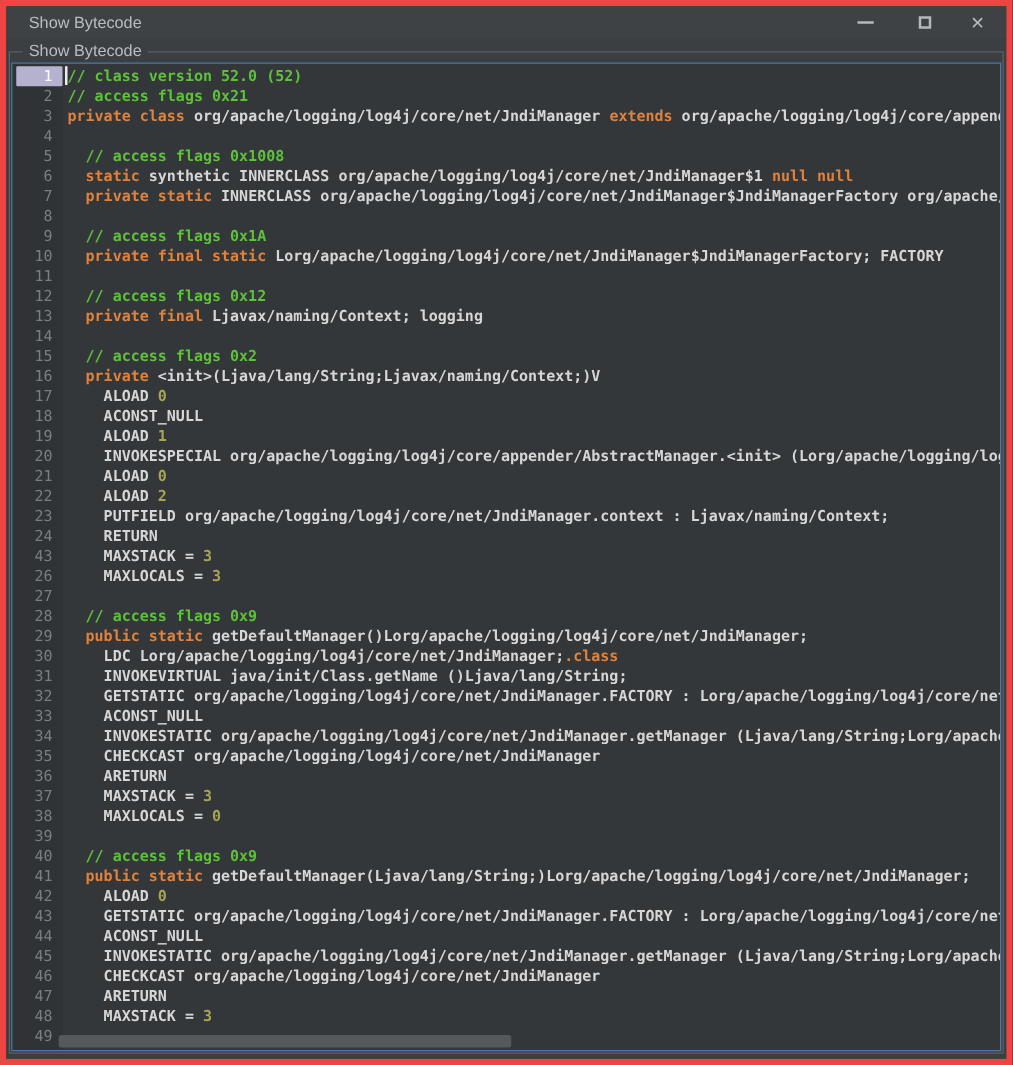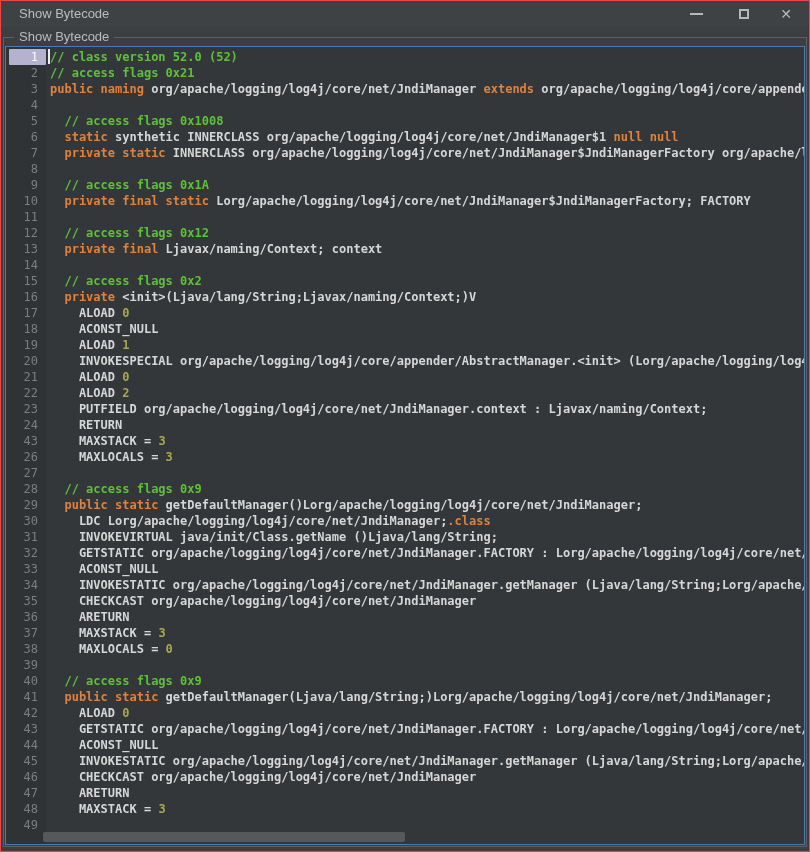--- a/index.html
+++ b/index.html
@@ -1,16 +1,16 @@
 <!DOCTYPE html>
 <html style="--c-comment: #5CC239; --c-keyword: #E0813C; --c-plain: #D6D6D6; --c-number: #A8A652; --c-select: #B5B2D0; --c-focus: #4A7AB0;"><head>
 <meta charset="utf-8">
 <style>
   html,body{margin:0;padding:0;width:810px;height:852px;overflow:hidden;background:#1f2123;}
-  .window{position:absolute;inset:0;background:#3c3f41;border:1px solid #ef4444;box-sizing:border-box;
+  .window{position:absolute;inset:0;background:#3c3f41;border:5px solid #ef4444;box-sizing:border-box;
           font-family:"Liberation Sans",sans-serif;}
   
   .titlebar{position:absolute;top:0;left:0;right:0;height:26px;background:#3e4244;}
   .title{position:absolute;left:18px;top:5px;font-size:13px;color:#b9bdbf;}
   .winbtn{position:absolute;top:0;width:34px;height:26px;display:flex;align-items:center;justify-content:center;cursor:default;}
   .btn-min{right:96px}.btn-max{right:48px}.btn-close{right:6px}
   .ic-min{width:13px;height:2px;background:#b5b9bb;}
   .ic-max{width:10px;height:10px;border:2px solid #b5b9bb;box-sizing:border-box;}
   .ic-close{color:#b5b9bb;font-size:14px;line-height:14px;}
   
@@ -103,31 +103,31 @@
             <div class="ln">45</div>
             <div class="ln">46</div>
             <div class="ln">47</div>
             <div class="ln">48</div>
             <div class="ln">49</div>
           </div>
         <div class="code">
           <div class="cursor"></div>
         <div class="row"><span class="c">// class version 52.0 (52)</span></div>
             <div class="row"><span class="c">// access flags 0x21</span></div>
-            <div class="row"><span class="k">public naming </span><span class="p">org/apache/logging/log4j/core/net/JndiManager </span><span class="k">extends </span><span class="p">org/apache/logging/log4j/core/appender/A</span></div>
+            <div class="row"><span class="k">private class </span><span class="p">org/apache/logging/log4j/core/net/JndiManager </span><span class="k">extends </span><span class="p">org/apache/logging/log4j/core/appender/A</span></div>
             <div class="row"></div>
             <div class="row"><span class="c">  // access flags 0x1008</span></div>
             <div class="row"><span class="k">  static </span><span class="p">synthetic INNERCLASS org/apache/logging/log4j/core/net/JndiManager$1 </span><span class="k">null null</span></div>
             <div class="row"><span class="k">  private static </span><span class="p">INNERCLASS org/apache/logging/log4j/core/net/JndiManager$JndiManagerFactory org/apache/log</span></div>
             <div class="row"></div>
             <div class="row"><span class="c">  // access flags 0x1A</span></div>
             <div class="row"><span class="k">  private final static </span><span class="p">Lorg/apache/logging/log4j/core/net/JndiManager$JndiManagerFactory; FACTORY</span></div>
             <div class="row"></div>
             <div class="row"><span class="c">  // access flags 0x12</span></div>
-            <div class="row"><span class="k">  private final </span><span class="p">Ljavax/naming/Context; context</span></div>
+            <div class="row"><span class="k">  private final </span><span class="p">Ljavax/naming/Context; logging</span></div>
             <div class="row"></div>
             <div class="row"><span class="c">  // access flags 0x2</span></div>
             <div class="row"><span class="k">  private </span><span class="p">&lt;init&gt;(Ljava/lang/String;Ljavax/naming/Context;)V</span></div>
             <div class="row"><span class="p">    ALOAD </span><span class="n">0</span></div>
             <div class="row"><span class="p">    ACONST_NULL</span></div>
             <div class="row"><span class="p">    ALOAD </span><span class="n">1</span></div>
             <div class="row"><span class="p">    INVOKESPECIAL org/apache/logging/log4j/core/appender/AbstractManager.&lt;init&gt; (Lorg/apache/logging/log4j/</span></div>
             <div class="row"><span class="p">    ALOAD </span><span class="n">0</span></div>
             <div class="row"><span class="p">    ALOAD </span><span class="n">2</span></div>
             <div class="row"><span class="p">    PUTFIELD org/apache/logging/log4j/core/net/JndiManager.context : Ljavax/naming/Context;</span></div>

